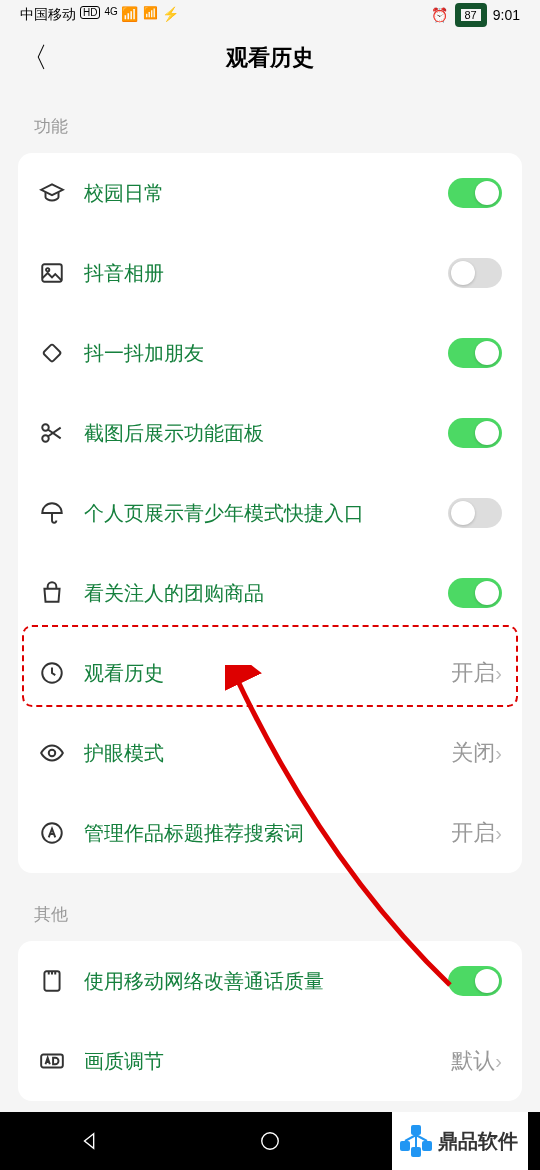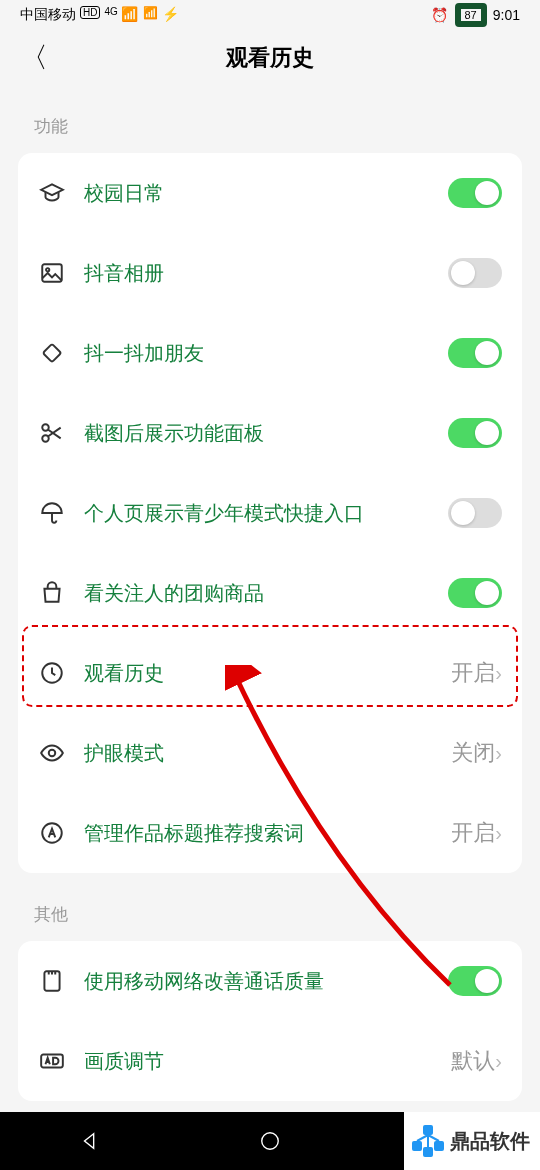--- a/index.html
+++ b/index.html
@@ -22,21 +22,21 @@
     .toggle { width: 54px; height: 30px; border-radius: 15px; position: relative; }
     .toggle.on { background: #4cd964; }
     .toggle.off { background: #ddd; }
     .toggle::after { content: ''; position: absolute; width: 24px; height: 24px; background: #fff; border-radius: 50%; top: 3px; box-shadow: 0 1px 3px rgba(0,0,0,0.2); }
     .toggle.on::after { right: 3px; }
     .toggle.off::after { left: 3px; }
     .highlight-box { position: absolute; border: 2px dashed #d00; border-radius: 10px; left: 22px; right: 22px; top: 625px; height: 82px; pointer-events: none; z-index: 5; }
     .arrow-svg { position: absolute; top: 665px; left: 225px; width: 240px; height: 330px; pointer-events: none; z-index: 5; }
     .bottom-nav { position: absolute; bottom: 0; left: 0; right: 0; height: 58px; background: #000; display: flex; align-items: center; justify-content: space-around; }
     .nav-sym { color: #fff; fill: #fff; }
-    .logo-area { position: absolute; bottom: 0; right: 0; height: 58px; background: #fff; display: flex; align-items: center; padding: 0 10px 0 6px; gap: 4px; }
+    .logo-area { position: absolute; bottom: 0; right: 12px; height: 58px; background: #fff; display: flex; align-items: center; padding: 0 10px 0 6px; gap: 4px; }
     .logo-text { font-size: 20px; font-weight: 600; color: #333; }
     svg.icon { width: 26px; height: 26px; stroke: #333; stroke-width: 1.8; fill: none; }
   </style>
 </head>
 <body>
 
 <div class="status-bar">
   <div class="status-left">
     <span>中国移动</span>
     <span class="badge">HD</span>

